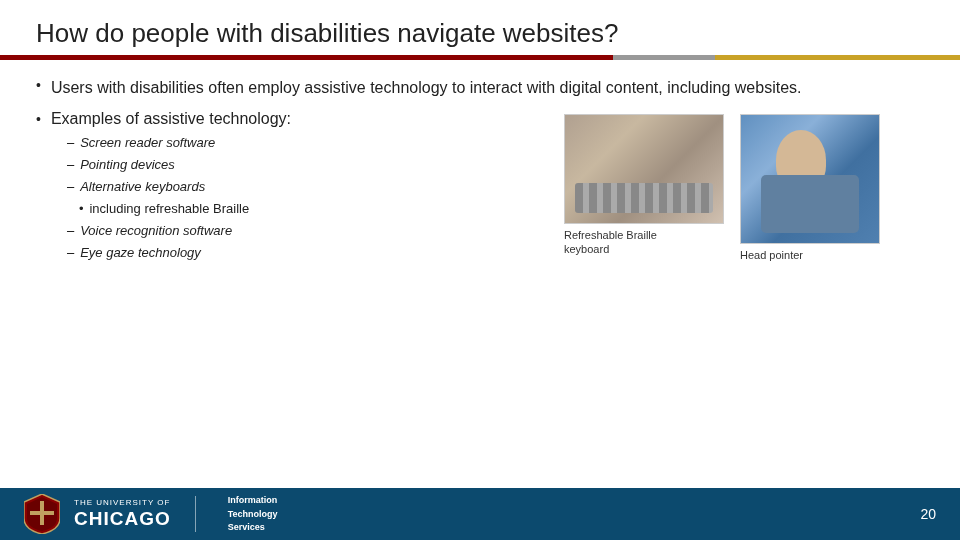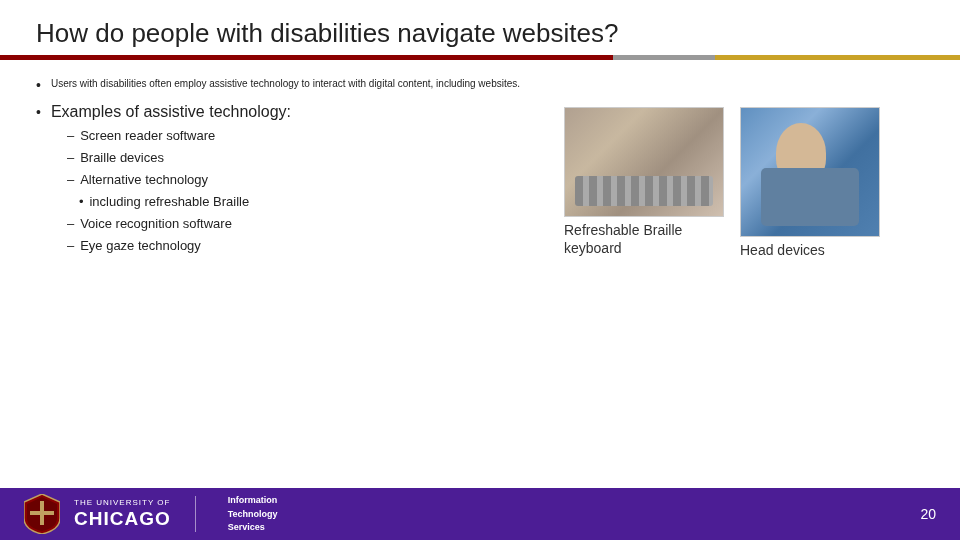--- a/index.html
+++ b/index.html
@@ -70,21 +70,21 @@
     }
 
     .bullet-dot {
       font-size: 14px;
       color: #222;
       margin-top: 1px;
       flex-shrink: 0;
     }
 
     .bullet-text {
-      font-size: 10px;
+      font-size: 16px;
       color: #222;
       line-height: 1.5;
     }
 
     .examples-section {
       display: flex;
       gap: 10px;
       align-items: flex-start;
       flex: 1;
     }
@@ -95,20 +95,21 @@
 
     .examples-title {
       font-size: 16px;
       color: #222;
       margin-bottom: 4px;
     }
 
     .sub-list {
       list-style: none;
       padding-left: 16px;
+      font-style: italic;
     }
 
     .sub-list li {
       font-size: 13px;
       color: #222;
       line-height: 1.7;
       display: flex;
       align-items: flex-start;
       gap: 6px;
     }
@@ -138,21 +139,21 @@
     }
 
     .image-block {
       display: flex;
       flex-direction: column;
       align-items: flex-start;
       gap: 4px;
     }
 
     .image-caption {
-      font-size: 14px;
+      font-size: 11px;
       color: #333;
       line-height: 1.3;
     }
 
     
     .img-braille {
       width: 160px;
       height: 110px;
       background: linear-gradient(135deg, #b0a090 0%, #c8b8a0 30%, #a09080 60%, #d0c0b0 100%);
       border: 1px solid #ccc;
@@ -210,21 +211,21 @@
       top: 60px;
       left: 20px;
       right: 20px;
       bottom: 10px;
       background: #6080a0;
       border-radius: 5px;
     }
 
     
     .footer {
-      background: #4c1d95;
+      background: #0c4a6e;
       height: 52px;
       display: flex;
       align-items: center;
       padding: 0 24px;
       justify-content: space-between;
     }
 
     .footer-logo-area {
       display: flex;
       align-items: center;
@@ -319,24 +320,24 @@
       <div class="examples-left">
         <div style="display:flex; gap:10px; align-items:flex-start;">
           <span class="bullet-dot">•</span>
           <div>
             <div class="examples-title">Examples of assistive technology:</div>
             <ul class="sub-list">
               <li>
                 <span>Screen reader software</span>
               </li>
               <li>
-                <span>Braille devices</span>
-              </li>
-              <li>
-                <span>Alternative technology</span>
+                <span>Pointing devices</span>
+              </li>
+              <li>
+                <span>Alternative keyboards</span>
               </li>
             </ul>
             <ul class="sub-sub-list">
               <li>
                 <span>including refreshable Braille</span>
               </li>
             </ul>
             <ul class="sub-list">
               <li>
                 <span>Voice recognition software</span>
@@ -354,21 +355,21 @@
         <div class="image-block">
           <div class="img-braille"></div>
           <div class="image-caption">
             <span>Refreshable Braille</span><br>
             <span>keyboard</span>
           </div>
         </div>
 
         <div class="image-block">
           <div class="img-head"></div>
-          <div class="image-caption">Head devices</div>
+          <div class="image-caption">Head pointer</div>
         </div>
       </div>
 
     </div>
   </div>
 
   <div class="footer">
     <div class="footer-logo-area">
 
       <div class="logo-shield">

